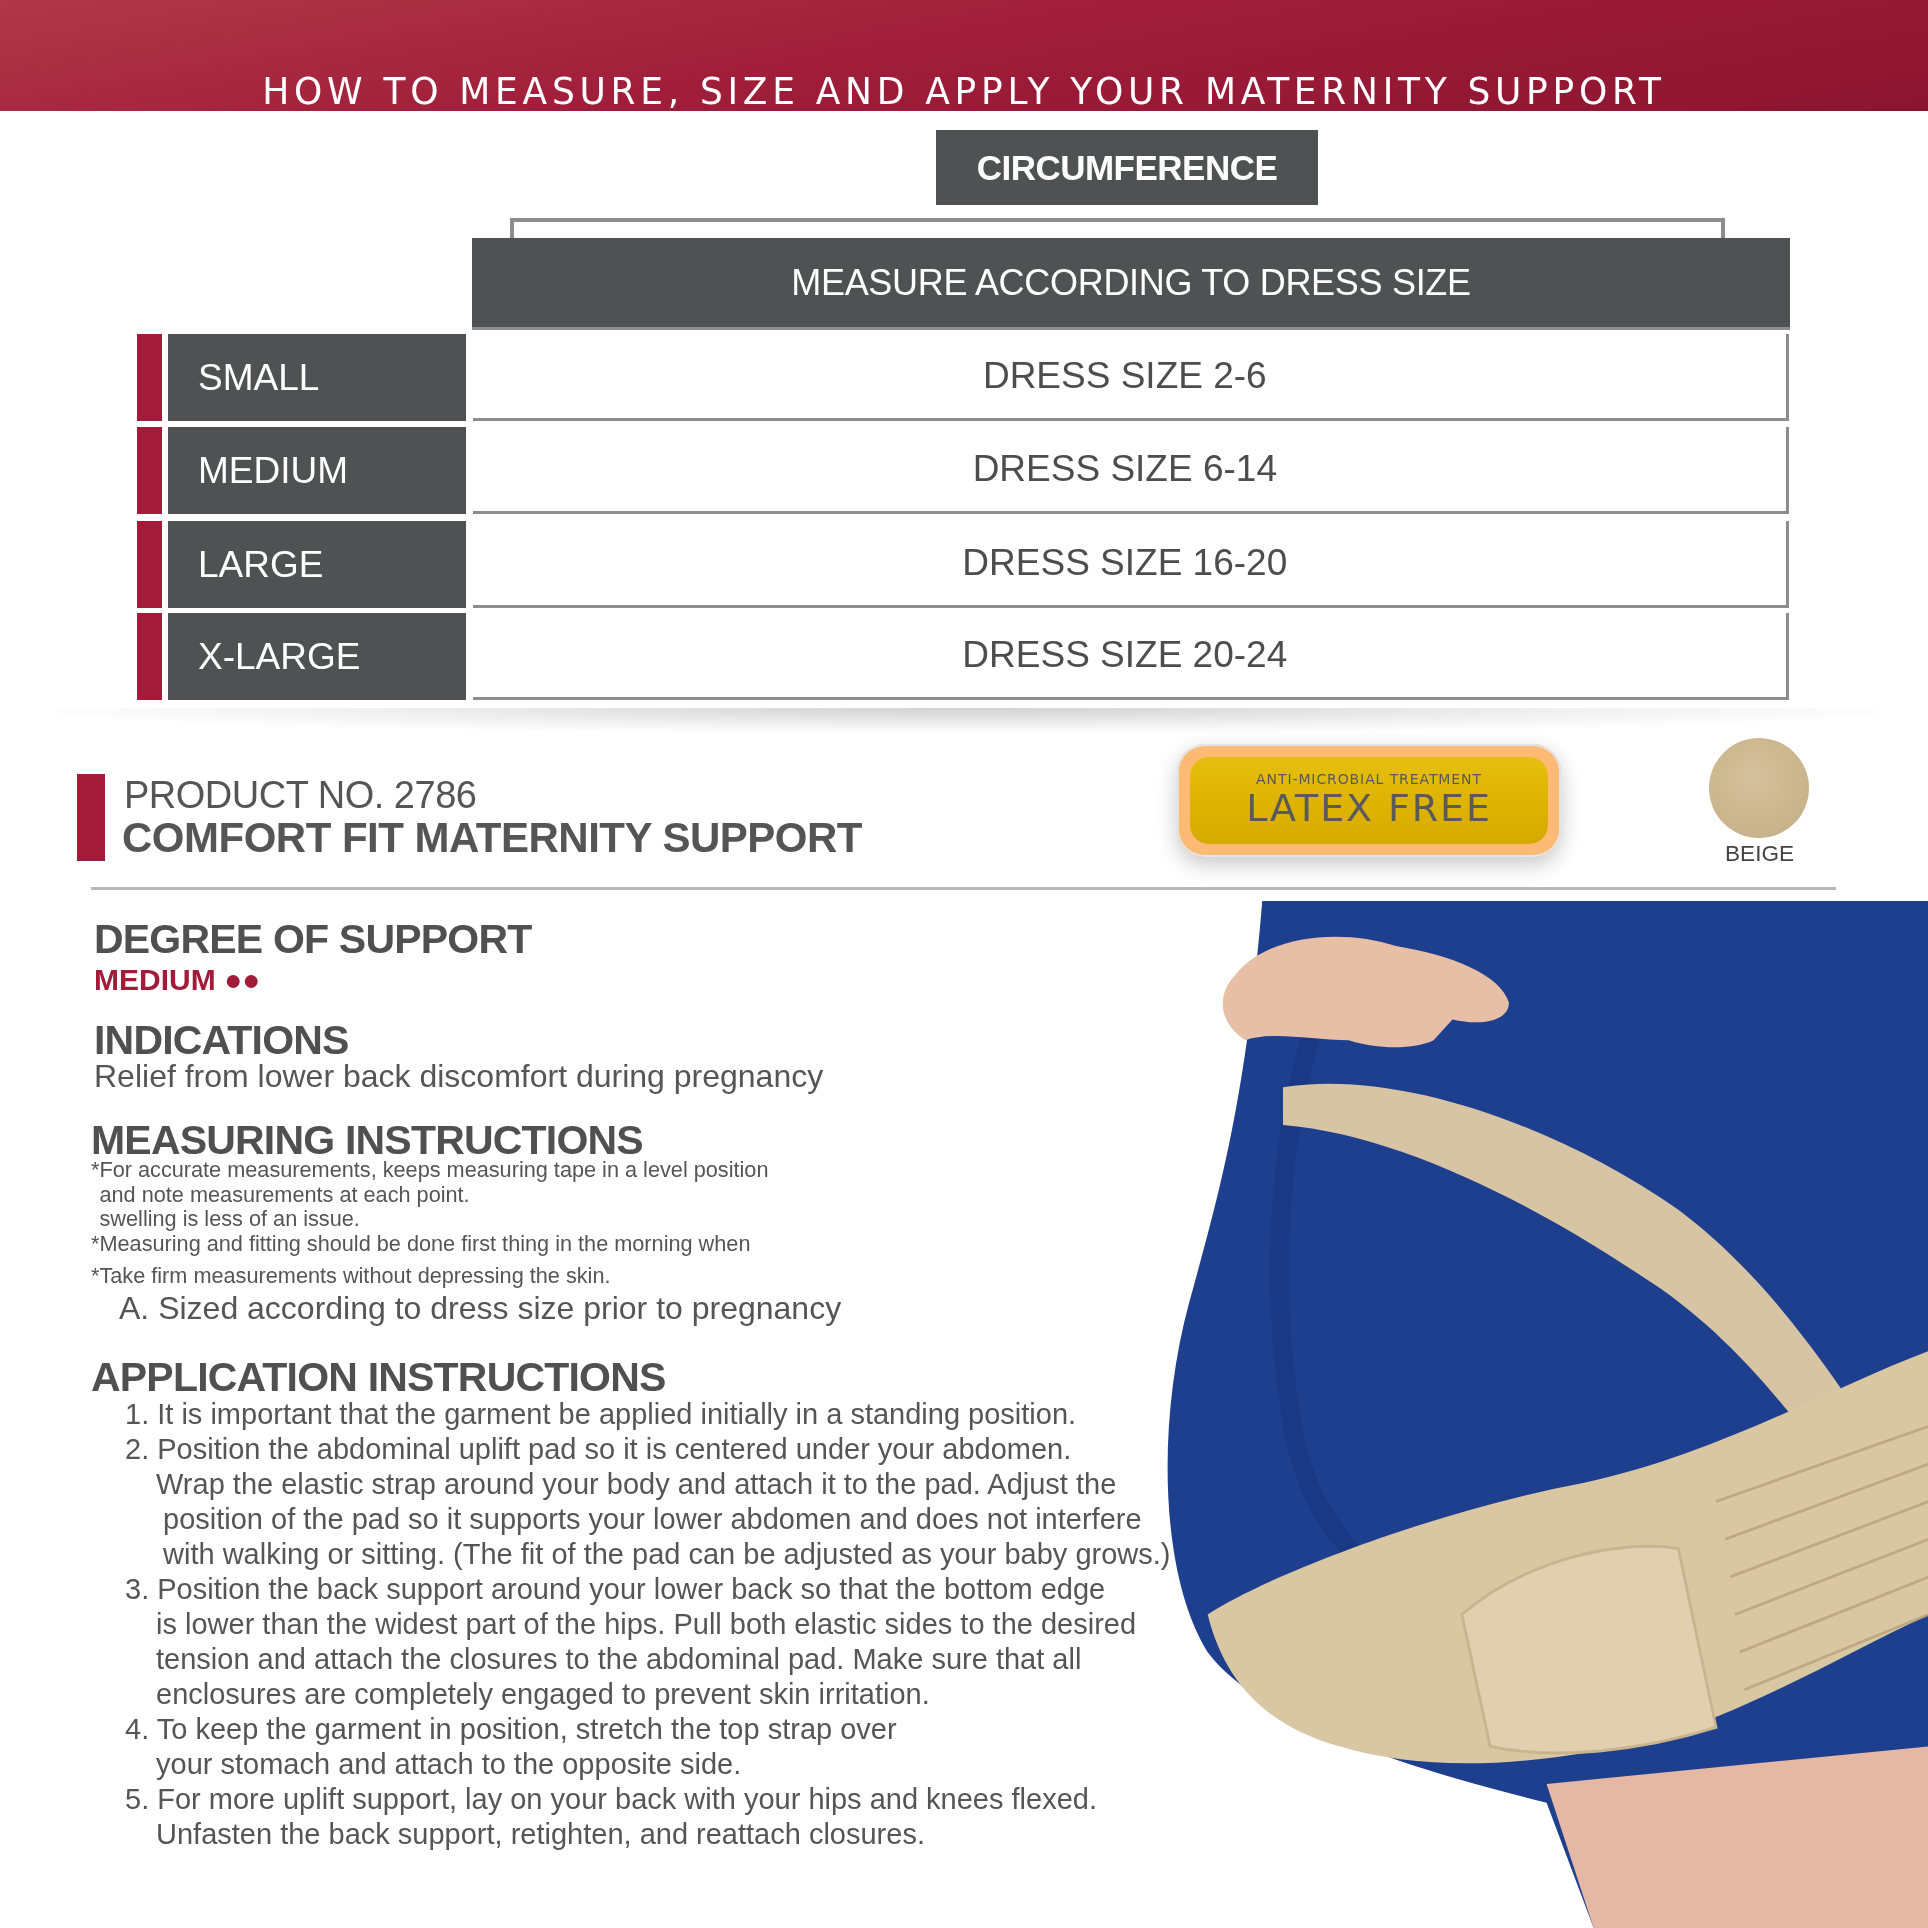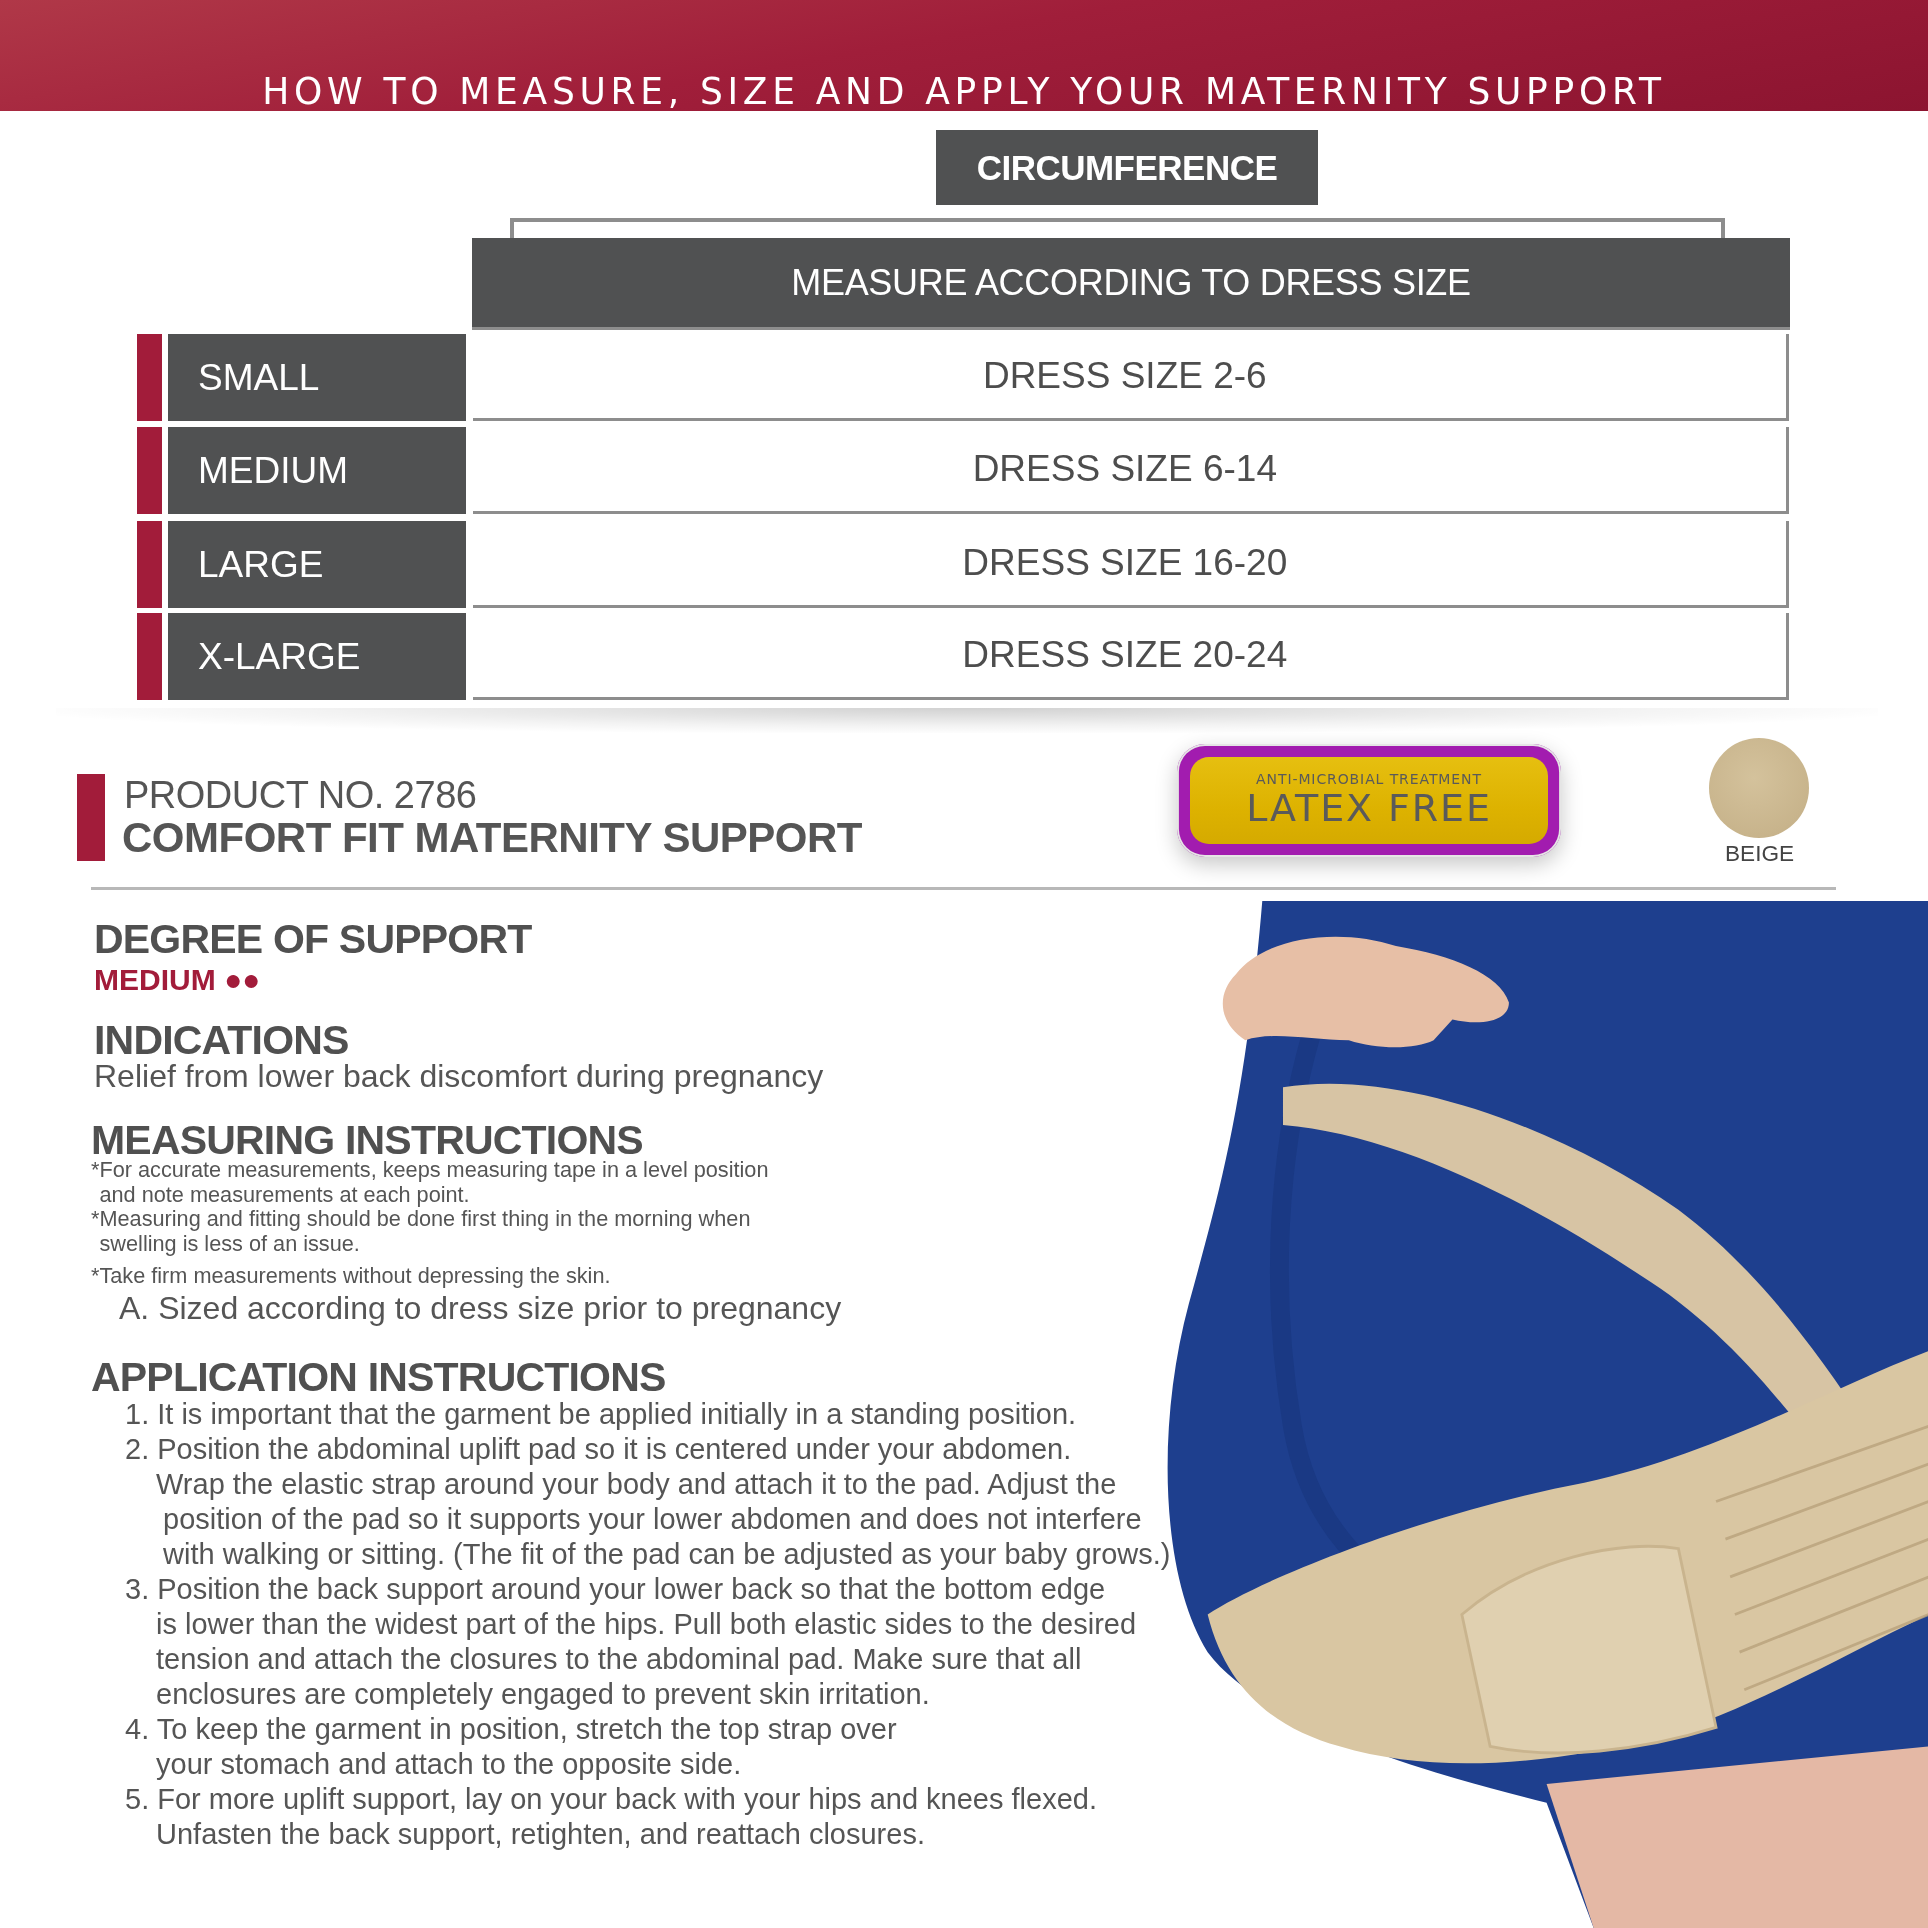--- a/index.html
+++ b/index.html
@@ -48,21 +48,21 @@
   }
   .table-shadow {
     position: absolute; left: 56px; top: 708px; width: 1822px; height: 24.5px;
     background: radial-gradient(ellipse at 50% 0%, rgba(0,0,0,0.18) 0%, rgba(0,0,0,0.05) 50%, rgba(255,255,255,0) 75%);
   }
   .product-accent { position: absolute; left: 77px; top: 774px; width: 28px; height: 87px; background: #a21c3a; }
   .product-no { position: absolute; left: 124px; top: 774px; font-size: 38px; color: #555; letter-spacing: -0.5px; }
   .product-name { position: absolute; left: 122px; top: 814px; font-size: 42px; font-weight: bold; color: #555; letter-spacing: -0.5px; }
   .latex-badge {
     position: absolute; left: 1177px; top: 744px; width: 384px; height: 113px;
-    background: #a21caf; border-radius: 28px;
+    background: #fdba74; border-radius: 28px;
     box-shadow: 0 7.5px 21px rgba(0,0,0,0.22), inset 0 0 0 1.9px #e5e5e5;
   }
   .latex-inner {
     position: absolute; left: 13px; top: 13px; right: 13px; bottom: 13px;
     background: linear-gradient(180deg, #e6bf10 0%, #ddb200 60%, #d5aa00 100%);
     border-radius: 19px;
     display: flex; flex-direction: column; align-items: center; justify-content: center;
   }
   .latex-sub { font-family: "DejaVu Sans", sans-serif; font-size: 14px; color: #5a5a5a; letter-spacing: 0.9px; }
   .latex-main { font-family: "DejaVu Sans", sans-serif; font-size: 38px; color: #5a5a5a; letter-spacing: 1.9px; margin-top: -1.9px; }
@@ -137,22 +137,22 @@
 <div class="h-sec" style="top:916px;">DEGREE OF SUPPORT</div>
 <div class="degree-value">MEDIUM ●●</div>
 
 <div class="h-sec" style="top:1017px;">INDICATIONS</div>
 <div class="indications-text">Relief from lower back discomfort during pregnancy</div>
 
 <div class="h-sec" style="top:1117px; left:91px;">MEASURING INSTRUCTIONS</div>
 <div class="measure-notes">
   <p class="note">*For accurate measurements, keeps measuring tape in a level position</p>
   <p class="note" style="padding-left:8.5px;">  and note measurements at each point.</p>
+  <p class="note" style="padding-left:8.5px;">  swelling is less of an issue.</p>
   <p class="note">*Measuring and fitting should be done first thing in the morning when</p>
-  <p class="note" style="padding-left:8.5px;">  swelling is less of an issue.</p>
   <p class="note gap">*Take firm measurements without depressing the skin.</p>
 </div>
 <div class="measure-a">A. Sized according to dress size prior to pregnancy</div>
 
 <div class="h-sec" style="top:1354px; left:91px;">APPLICATION INSTRUCTIONS</div>
 <div class="app-list">
   <div class="app-line">1. It is important that the garment be applied initially in a standing position.</div>
   <div class="app-line">2. Position the abdominal uplift pad so it is centered under your abdomen.</div>
   <div class="app-line indent">Wrap the elastic strap around your body and attach it to the pad. Adjust the</div>
   <div class="app-line indent2">position of the pad so it supports your lower abdomen and does not interfere</div>

